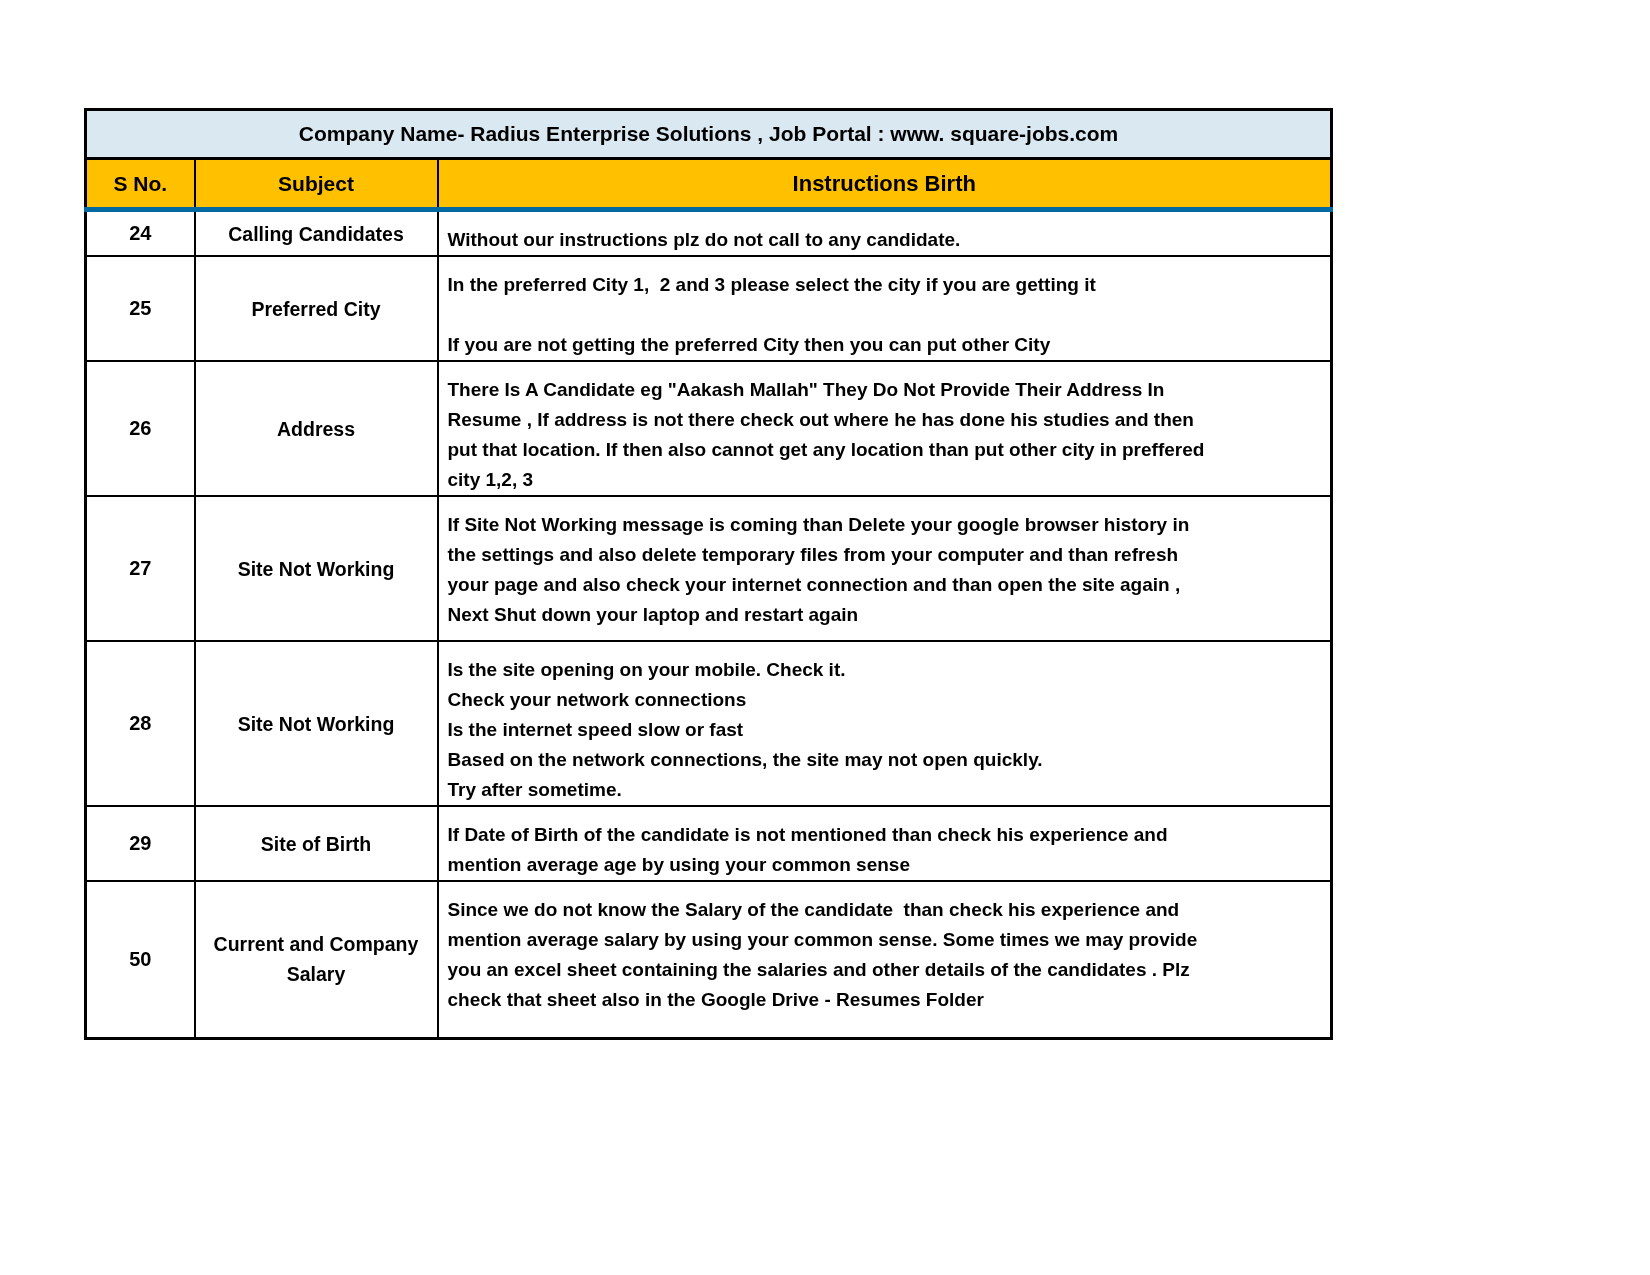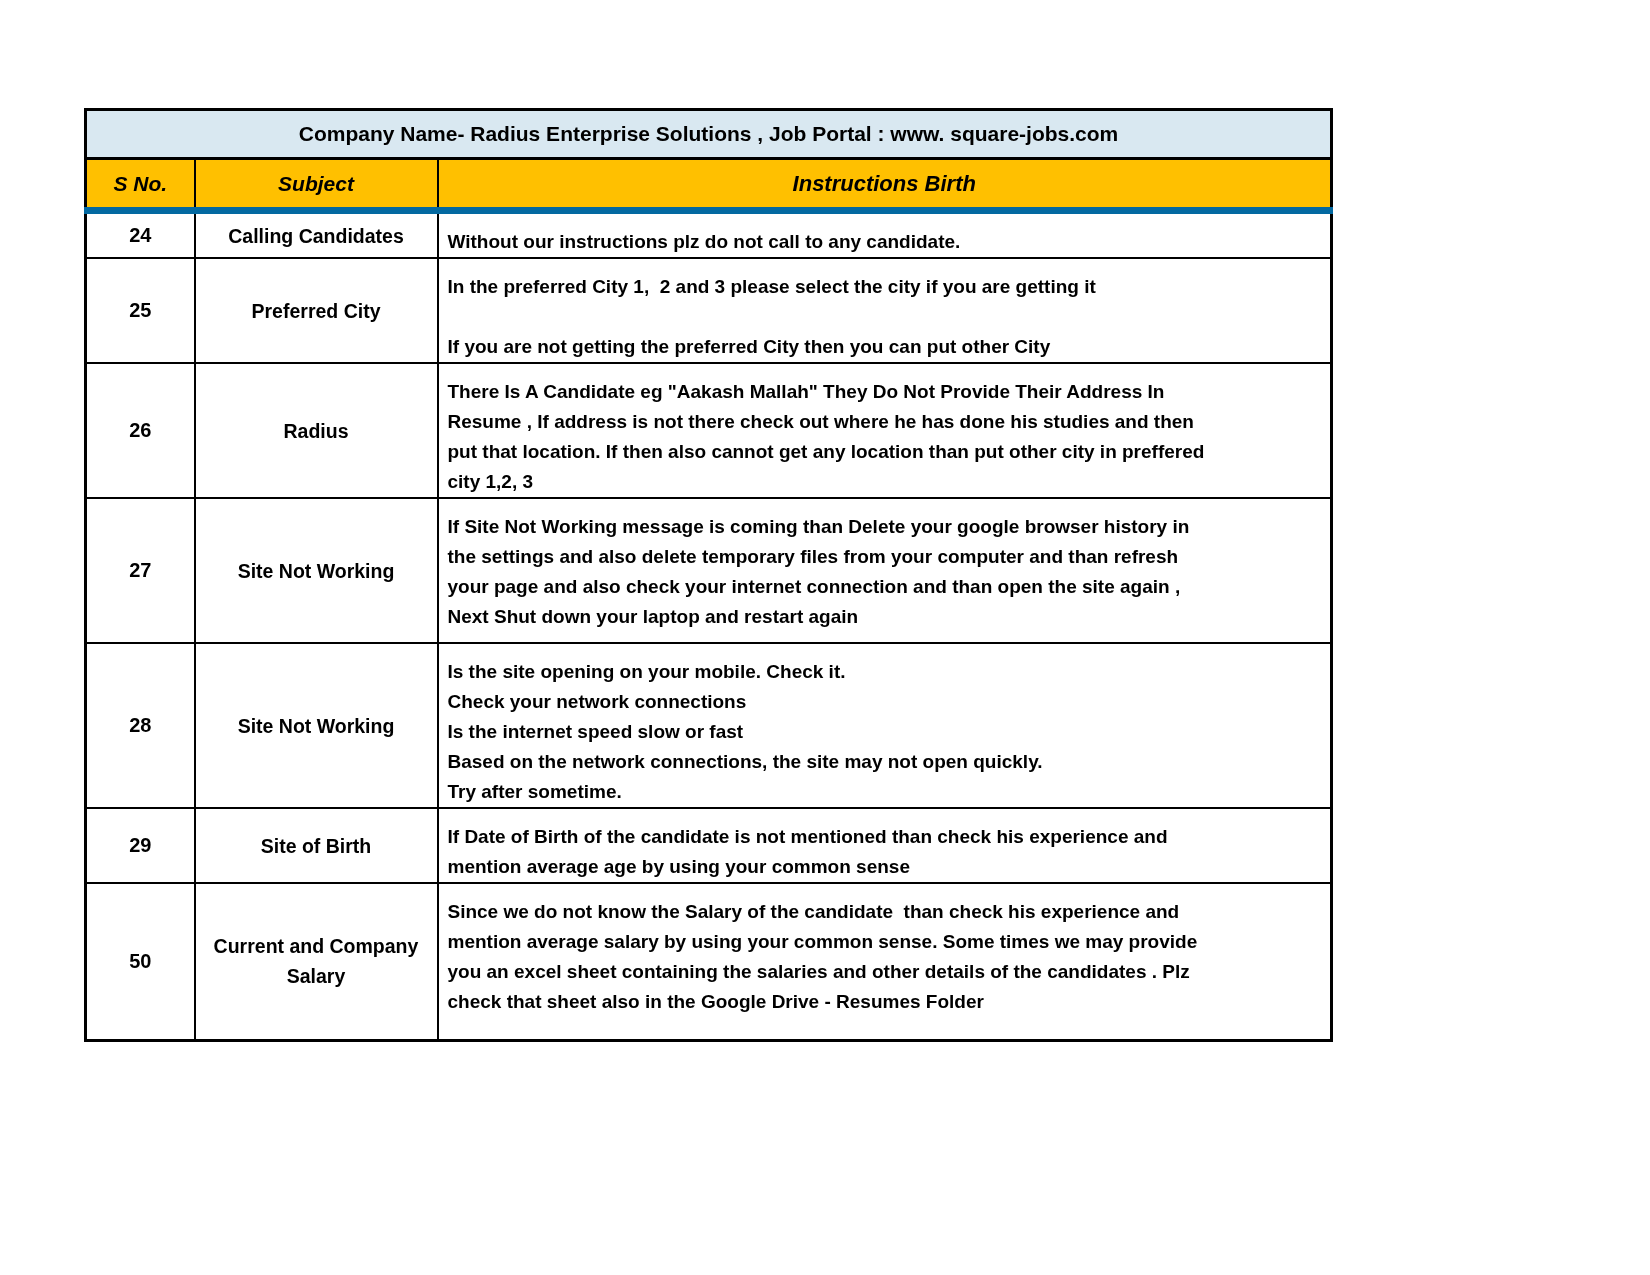--- a/index.html
+++ b/index.html
@@ -45,22 +45,21 @@
     text-align: center;
     vertical-align: middle;
     border-bottom: 3px solid #000000;
   }
   tr.colhead-row th {
     height: 45px;
     background: #ffc000;
     font-size: 21px;
     text-align: center;
     vertical-align: middle;
-    border-bottom: 7px solid #0369a1;
-    font-style: italic;
+    border-bottom: 5px solid #0369a1;
   }
   tr.colhead-row th.instr { font-size: 22px; }
 
   tbody td.sno {
     text-align: center;
     vertical-align: middle;
     font-size: 20px;
   }
   tbody td.subject {
     text-align: center;
@@ -114,21 +113,21 @@
           </tr>
           <tr>
             <td class="sno">25</td>
             <td class="subject">Preferred City</td>
             <td class="instructions">In the preferred City 1,  2 and 3 please select the city if you are getting it
 
 If you are not getting the preferred City then you can put other City</td>
           </tr>
           <tr>
             <td class="sno">26</td>
-            <td class="subject">Radius</td>
+            <td class="subject">Address</td>
             <td class="instructions">There Is A Candidate eg "Aakash Mallah" They Do Not Provide Their Address In
 Resume , If address is not there check out where he has done his studies and then
 put that location. If then also cannot get any location than put other city in preffered
 city 1,2, 3</td>
           </tr>
           <tr>
             <td class="sno">27</td>
             <td class="subject">Site Not Working</td>
             <td class="instructions">If Site Not Working message is coming than Delete your google browser history in
 the settings and also delete temporary files from your computer and than refresh

